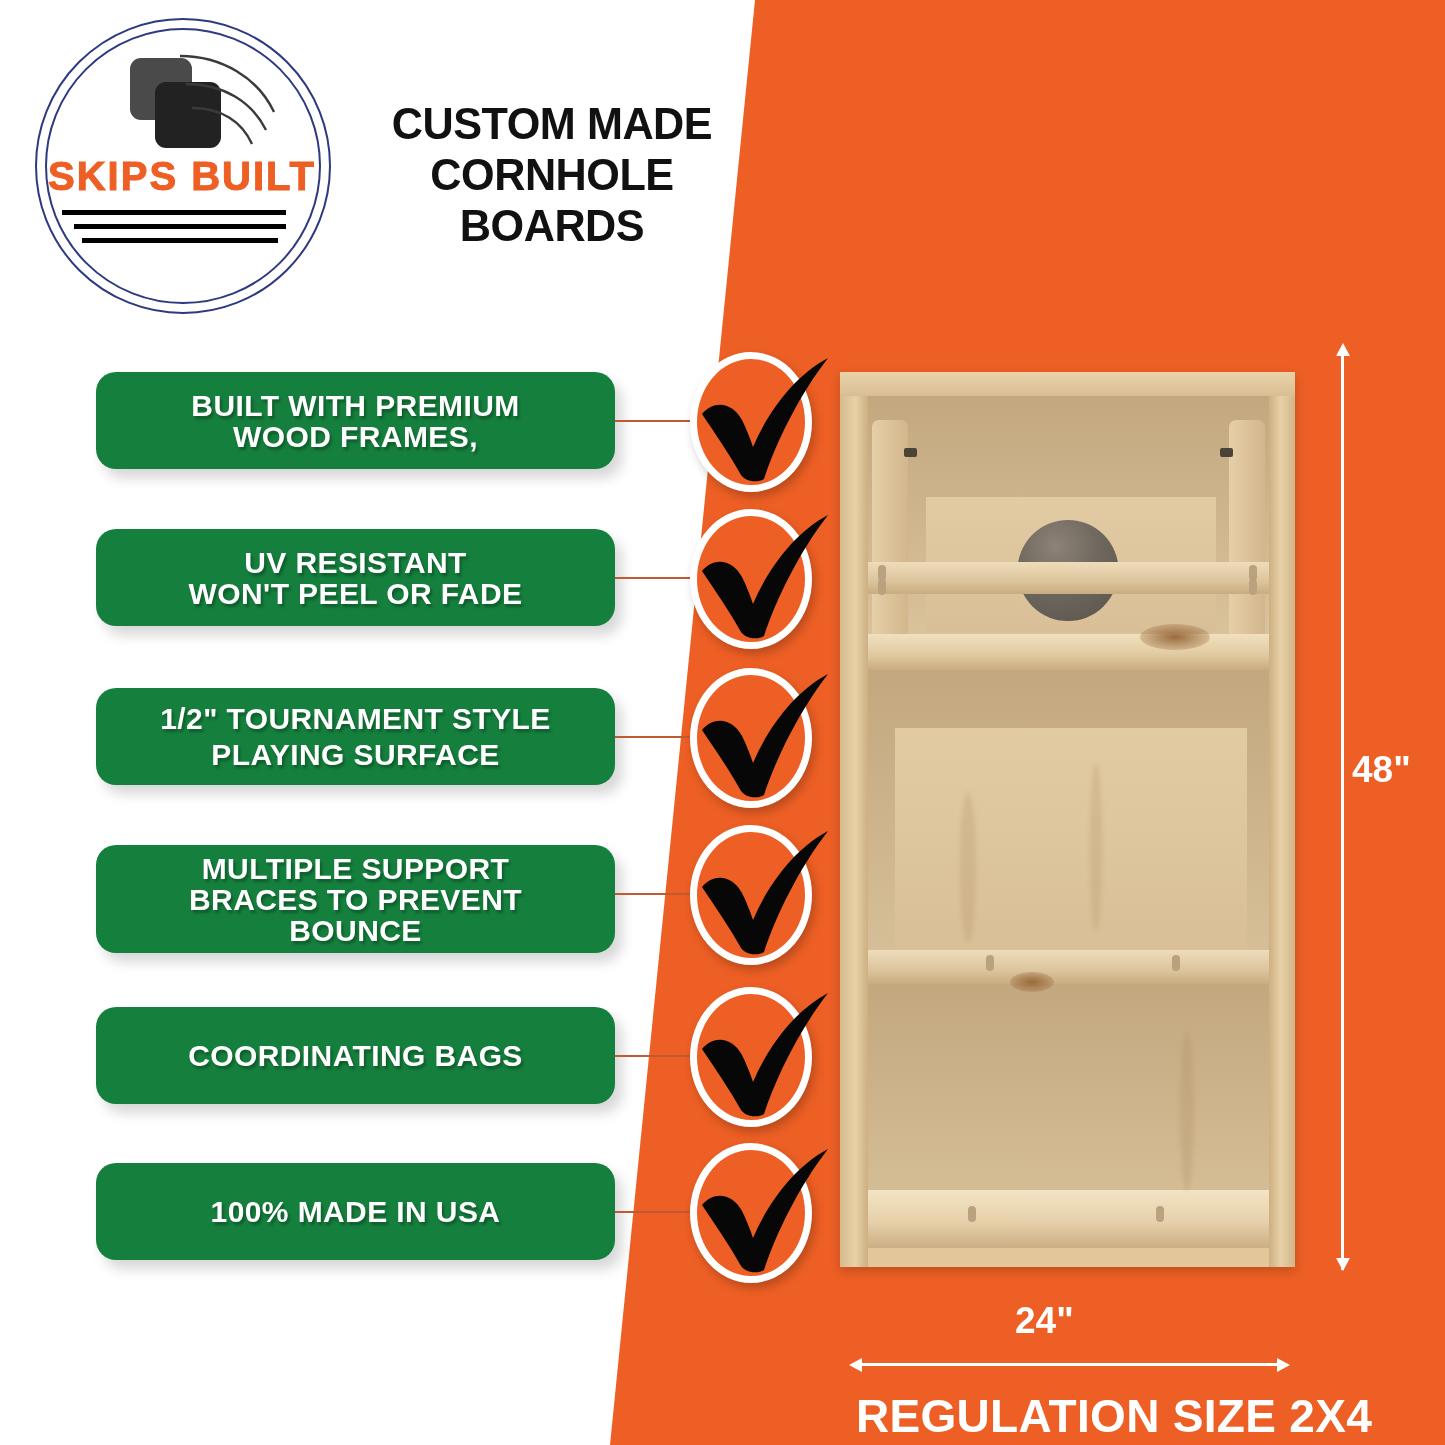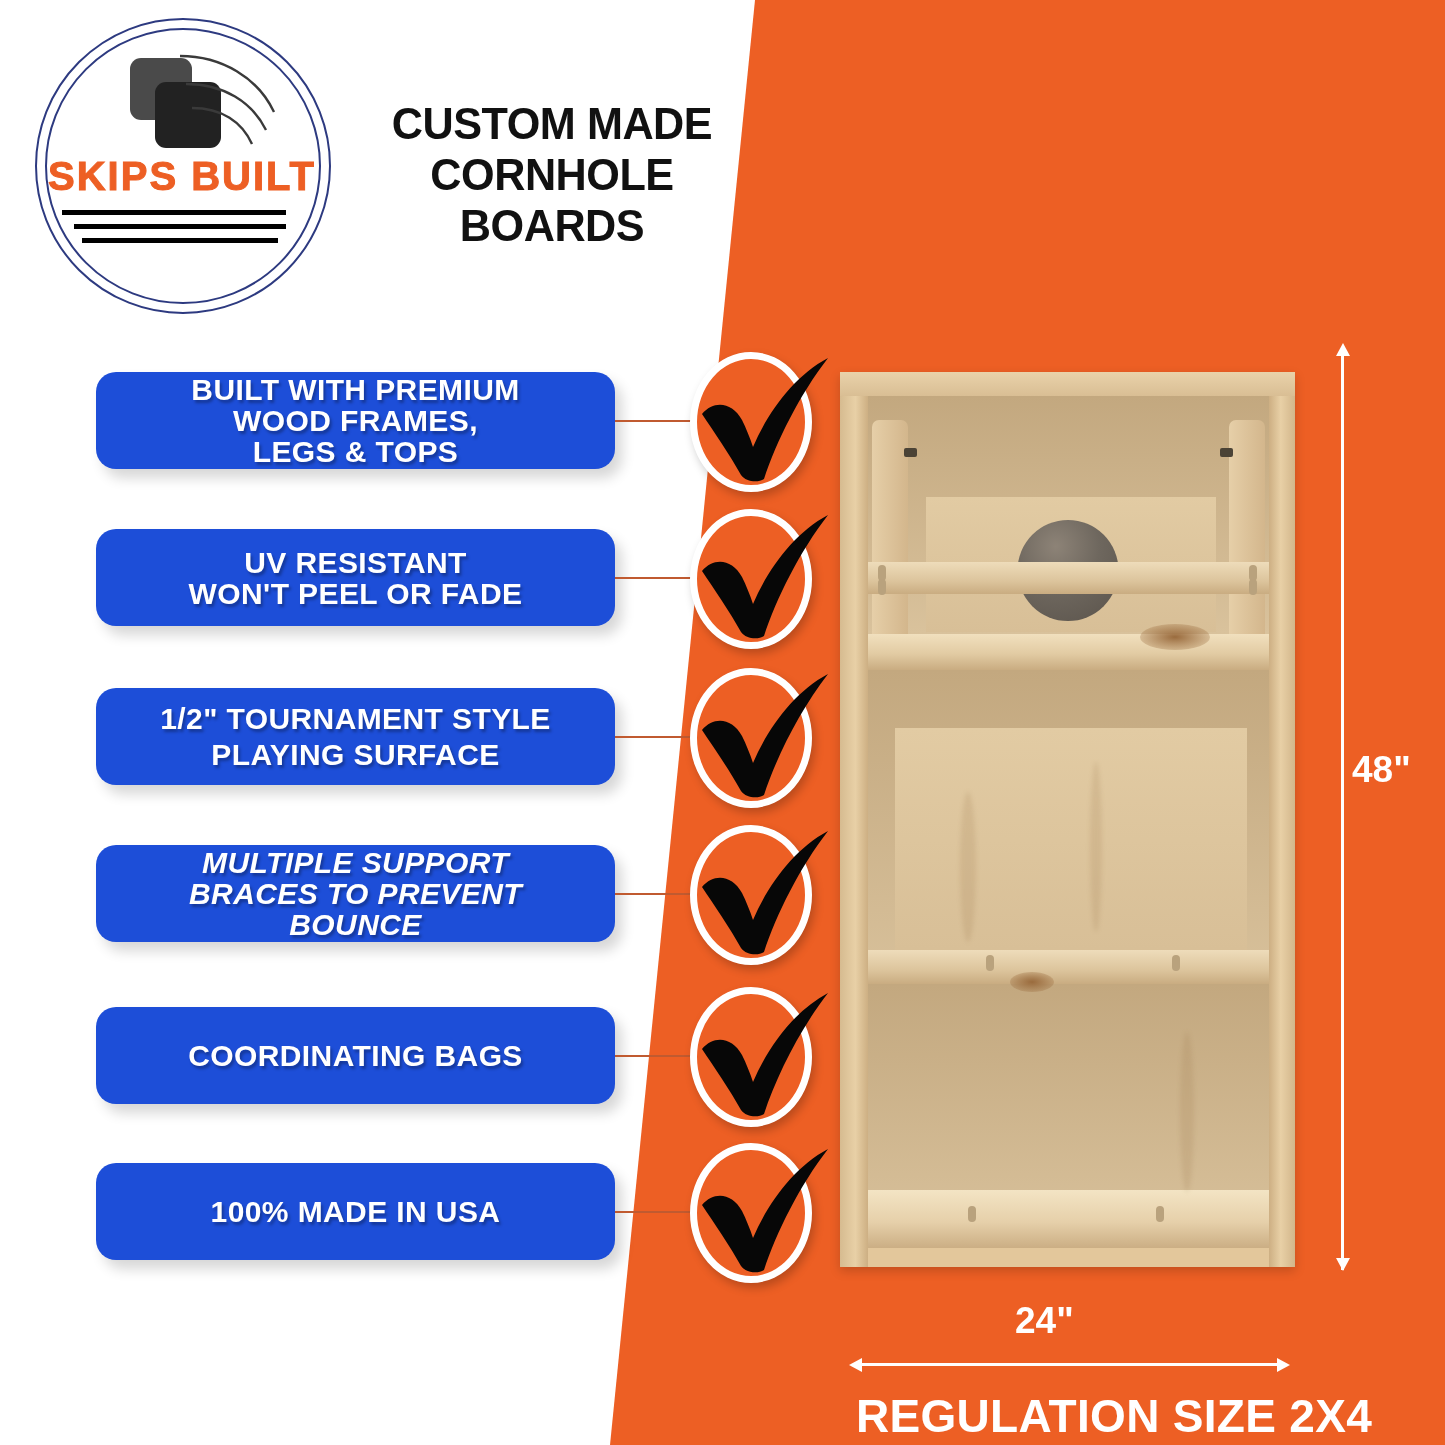--- a/index.html
+++ b/index.html
@@ -75,21 +75,21 @@
     font-size:86px;line-height:78px;font-weight:700;letter-spacing:-1.5px;
     color:#111;margin-top:2px;
     font-family:"Liberation Sans",sans-serif;
     transform:scaleX(1.06);
   }
 
   
   .feat-row{position:absolute;z-index:7;}
   .pill{
     position:absolute;left:96px;width:519px;
-    background:#1d4ed8;border-radius:20px;
+    background:#15803d;border-radius:20px;
     box-shadow:7px 9px 13px rgba(0,0,0,.16);
     display:flex;align-items:center;justify-content:center;
     text-align:center;
     color:#fff;font-weight:700;
     font-family:"Liberation Sans",sans-serif;
     text-transform:uppercase;
     text-shadow:2px 3px 3px rgba(0,0,0,.30);
     letter-spacing:0.4px;
     box-sizing:border-box;padding:4px 16px;
   }
@@ -200,21 +200,20 @@
     <div>CORNHOLE</div>
     <div>BOARDS</div>
   </div>
 
 
   <div class="feat-row">
     <div class="pill" style="top:372px;height:97px;font-size:30px;line-height:31px;">
       <div>
         <span>BUILT WITH PREMIUM</span>
         <span>WOOD FRAMES,</span>
-        <span>LEGS &amp; TOPS</span>
       </div>
     </div>
     <div class="connector" style="top:420px;"></div>
     <div class="badge" style="left:690px;top:352px;"></div>
     <svg class="check" style="left:688px;top:346px;width:145px;height:150px;" viewBox="0 0 145 150">
       <path d="M14 68 C 26 54, 44 56, 54 74 C 58 82, 62 92, 65 101 C 80 66, 106 30, 140 12 C 112 48, 88 96, 76 133 C 70 137, 58 136, 53 129 C 42 109, 26 86, 14 68 Z" fill="#070707"></path>
     </svg>
   </div>
 
   <div class="feat-row">
@@ -239,21 +238,21 @@
       </div>
     </div>
     <div class="connector" style="top:736px;"></div>
     <div class="badge" style="left:690px;top:668px;"></div>
     <svg class="check" style="left:688px;top:662px;width:145px;height:150px;" viewBox="0 0 145 150">
       <path d="M14 68 C 26 54, 44 56, 54 74 C 58 82, 62 92, 65 101 C 80 66, 106 30, 140 12 C 112 48, 88 96, 76 133 C 70 137, 58 136, 53 129 C 42 109, 26 86, 14 68 Z" fill="#070707"></path>
     </svg>
   </div>
 
   <div class="feat-row">
-    <div class="pill" style="top:845px;height:97px;font-size:30px;line-height:31px;font-style:italic;">
+    <div class="pill" style="top:845px;height:108px;font-size:30px;line-height:31px;">
       <div>
         <span>MULTIPLE SUPPORT</span>
         <span>BRACES TO PREVENT</span>
         <span>BOUNCE</span>
       </div>
     </div>
     <div class="connector" style="top:893px;"></div>
     <div class="badge" style="left:690px;top:825px;"></div>
     <svg class="check" style="left:688px;top:819px;width:145px;height:150px;" viewBox="0 0 145 150">
       <path d="M14 68 C 26 54, 44 56, 54 74 C 58 82, 62 92, 65 101 C 80 66, 106 30, 140 12 C 112 48, 88 96, 76 133 C 70 137, 58 136, 53 129 C 42 109, 26 86, 14 68 Z" fill="#070707"></path>

